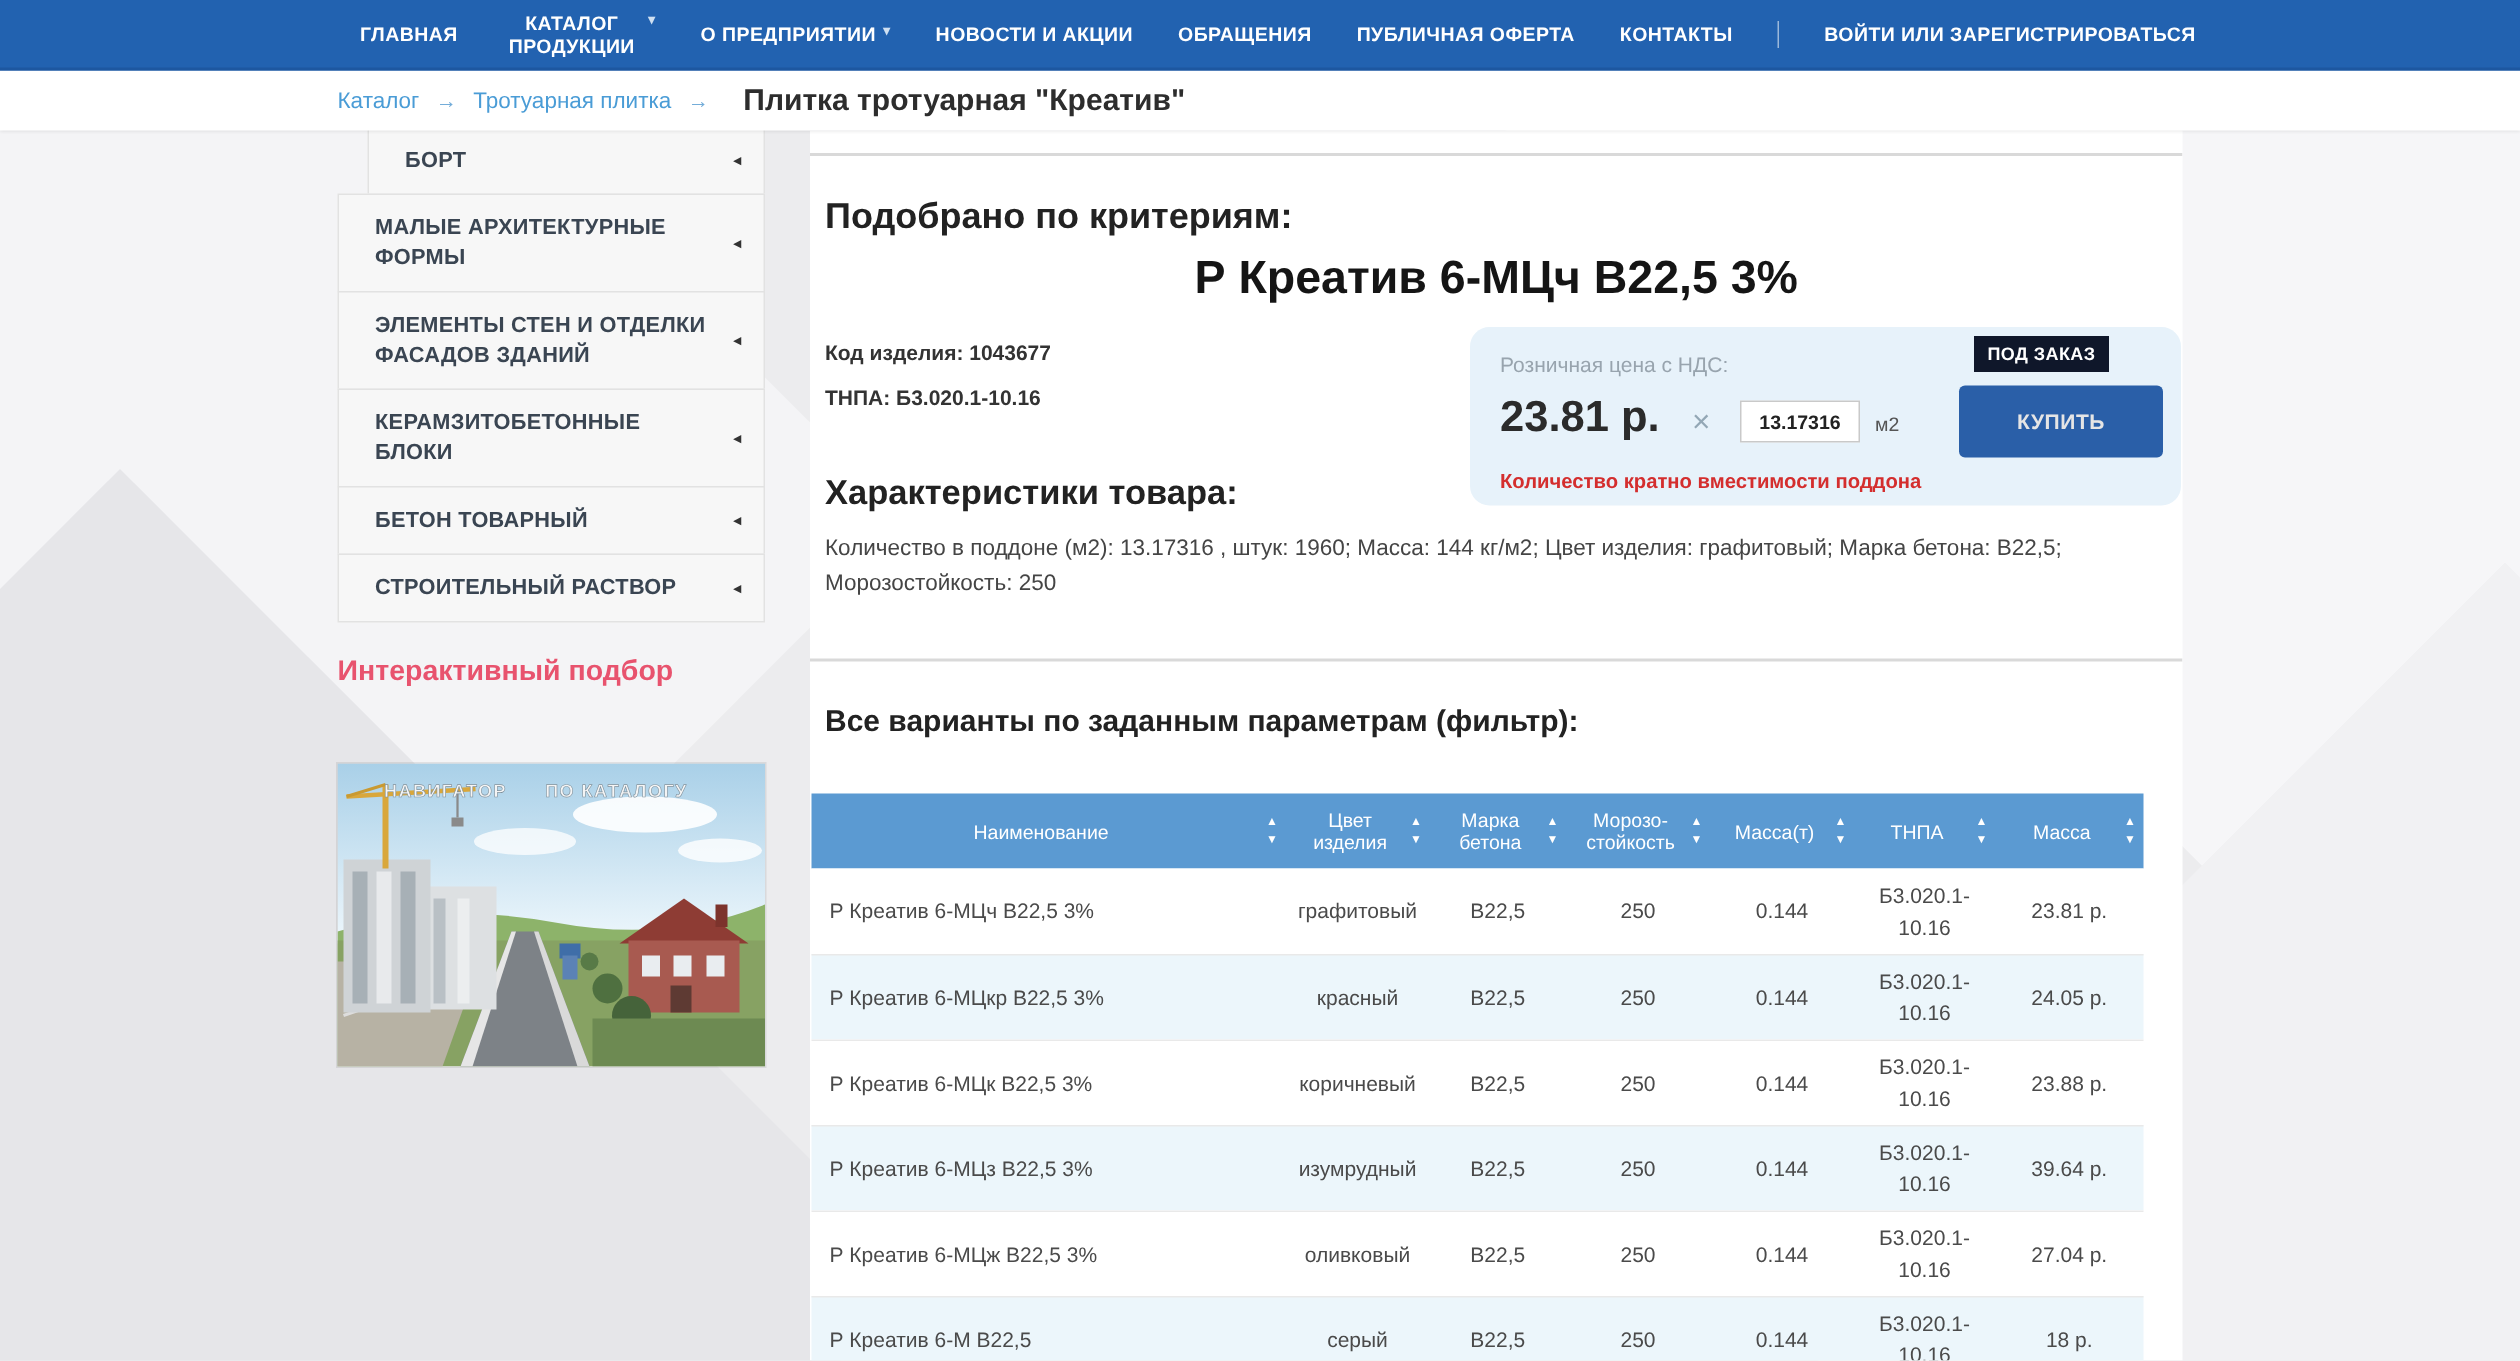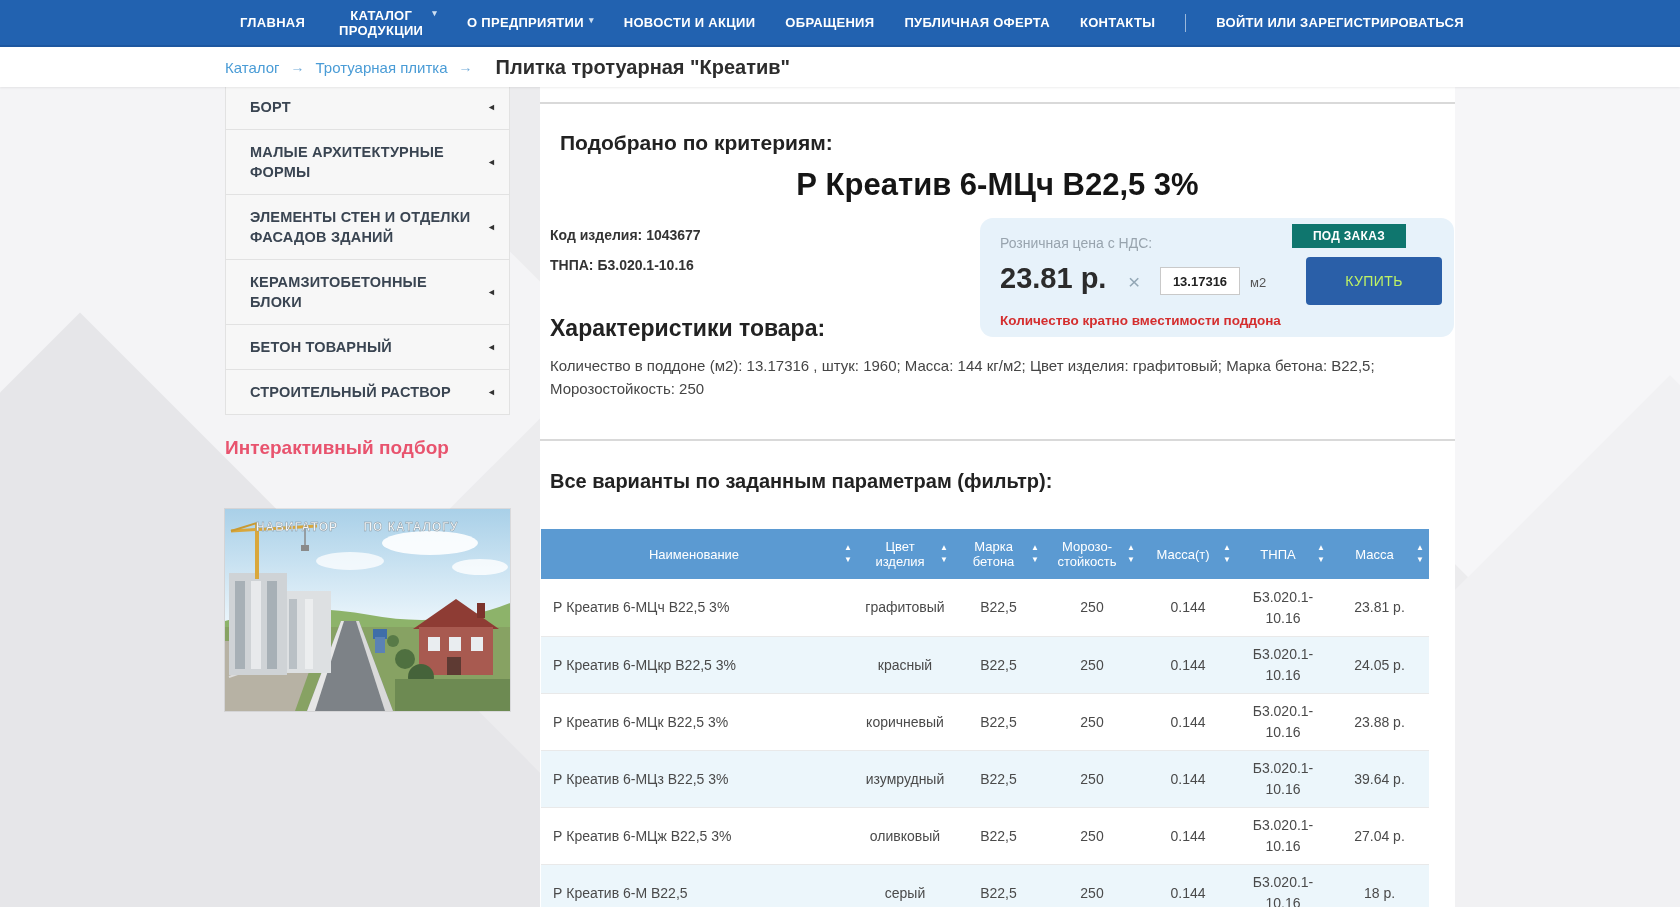--- a/index.html
+++ b/index.html
@@ -42,21 +42,21 @@
   .crumb-link { color:#4a9cd6; font-size:15px; text-decoration:none; cursor:pointer; }
   .crumb-arrow { color:#74add9; font-size:14px; margin:0 11px; }
   .crumb-title { color:#2d2d2d; font-size:20px; font-weight:bold; margin-left:12px; }
 
   
   .sidebar { position:absolute; left:225px; top:84px; width:285px; z-index:2; }
   .side-item {
     position:relative; background:#f7f7f7; border:1px solid #e2e2e2; margin-top:-1px;
     padding:12px 34px 12px 24px; cursor:pointer;
   }
-  .side-item:first-child { margin-top:0; }
+  .side-item:first-child { margin-top:0;margin-left:20px; }
   .side-label {
     color:#3a4552; font-size:14.5px; font-weight:bold; line-height:20px; letter-spacing:.2px;
   }
   .side-arrow {
     position:absolute; right:13px; top:50%; transform:translateY(-50%);
     font-size:9px; color:#333;
   }
   .interactive-link {
     position:absolute; left:225px; top:437px; z-index:2;
     color:#e8536e; font-size:19px; font-weight:bold; cursor:pointer; text-decoration:none;
@@ -69,44 +69,44 @@
 
   
   .main-col {
     position:absolute; left:540px; top:87px; width:915px; height:820px; z-index:2;
     background:#fff; overflow:hidden;
   }
   .divider { position:absolute; left:0; width:915px; height:2px; background:#d9d9d9; }
   .divider.d1 { top:15px; }
   .divider.d2 { top:352px; }
 
-  .sel-heading { position:absolute; left:10px; top:44px; font-size:21px; font-weight:bold; color:#222;margin-left:10px; }
+  .sel-heading { position:absolute; left:10px; top:44px; font-size:24px; font-weight:bold; color:#222; }
   .prod-title  { position:absolute; left:0; top:80px; width:915px; text-align:center;
                  font-size:31px; font-weight:bold; color:#151515; }
   .prod-code { position:absolute; left:10px; top:140px; font-size:14px; font-weight:bold; color:#333; }
   .prod-tnpa { position:absolute; left:10px; top:170px; font-size:14px; font-weight:bold; color:#333; }
 
   .price-box { position:absolute; left:440px; top:131px; width:474px; height:119px; background:#e7f2fa;border-radius:13px; }
   .price-label { position:absolute; left:20px; top:17px; font-size:14px; color:#98a4ae; }
   .price-value { position:absolute; left:20px; top:44px; font-size:29px; font-weight:bold; color:#2b2b2b; }
   .multiply { position:absolute; left:148px; top:52px; font-size:21px; color:#93a7b5; }
   .qty-input {
     position:absolute; left:180px; top:49px; width:80px; height:28px;
     border:1px solid #c9c9c9; background:#fff; text-align:center;
     font-family:"Liberation Sans", sans-serif; font-size:13px; font-weight:bold; color:#222;
   }
   .unit { position:absolute; left:270px; top:57px; font-size:13px; color:#555; }
   .order-badge {
-    position:absolute; right:48px; top:6px; background:#0f766e; color:#fff;
-    font-size:12px; font-weight:bold; padding:5px 21px; letter-spacing:.3px;
+    position:absolute; right:48px; top:6px; background:#0f172a; color:#fff;
+    font-size:12px; font-weight:bold; padding:5px 9px; letter-spacing:.3px;
   }
   .buy-btn {
     position:absolute; right:12px; top:39px; width:136px; height:48px;
-    background:#2a5fa8; color:#bef264; border:none; border-radius:4px;
-    font-family:"Liberation Sans", sans-serif; font-size:14px; font-weight:normal;
+    background:#2a5fa8; color:#e5e5e5; border:none; border-radius:4px;
+    font-family:"Liberation Sans", sans-serif; font-size:14px; font-weight:bold;
     letter-spacing:.4px; cursor:pointer;
   }
   .qty-note { position:absolute; left:20px; top:95px; font-size:13.5px; font-weight:bold; color:#d42e2e; }
 
   .char-heading { position:absolute; left:10px; top:228px; font-size:23px; font-weight:bold; color:#222; }
   .char-text { position:absolute; left:10px; top:267px; width:830px;
                font-size:15px; line-height:23px; color:#454545; }
 
   .variants-heading { position:absolute; left:10px; top:383px; font-size:20px; font-weight:bold; color:#222; }
 

